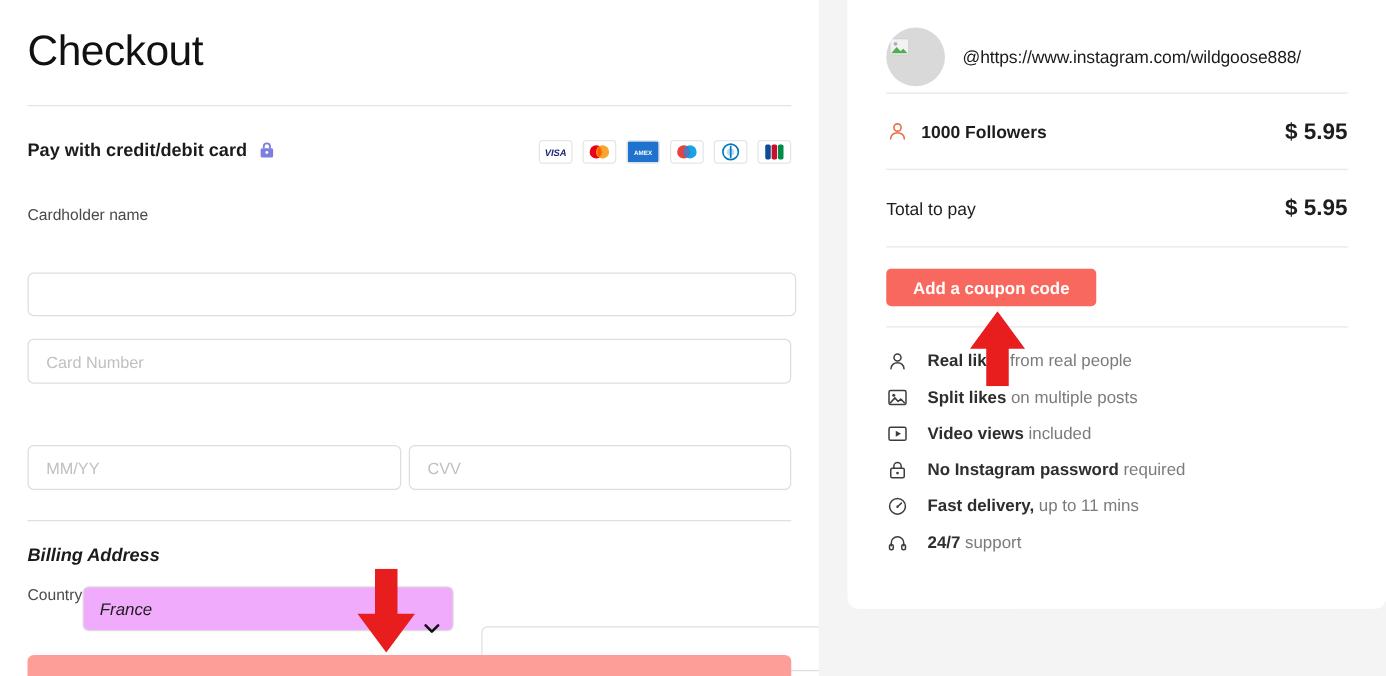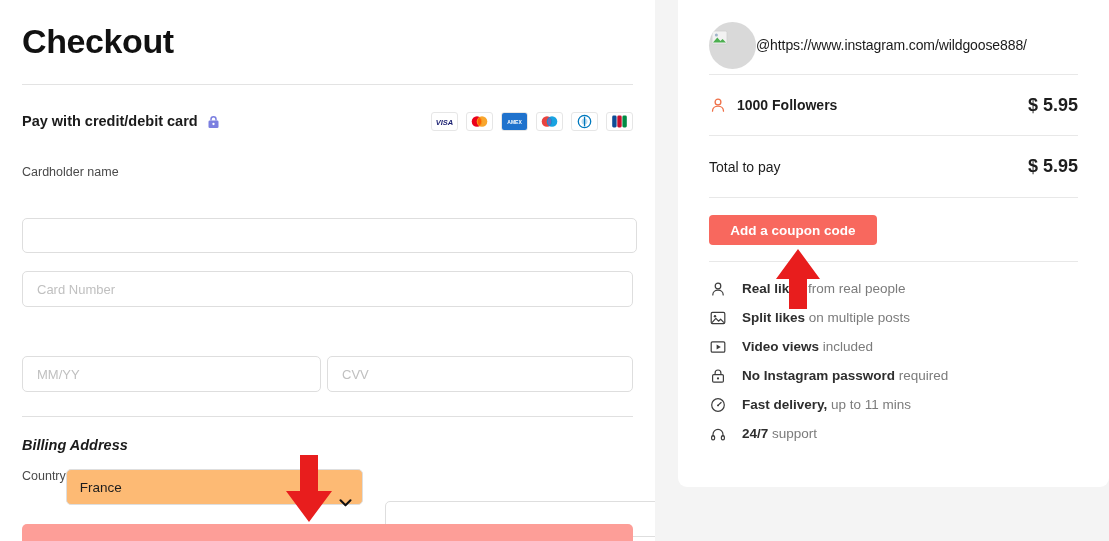--- a/index.html
+++ b/index.html
@@ -27,21 +27,21 @@
     width: 655px;
     height: 541px;
     background: #ffffff;
     position: relative;
     box-sizing: border-box;
     padding: 0 22px;
     flex: 0 0 655px;
   }
   .page-title {
     font-size: 34px;
-    font-weight: bold;
+    font-weight: normal;
     color: #111111;
     letter-spacing: -0.4px;
     margin: 0;
     padding-top: 20px;
     line-height: 42px;
   }
   .rule {
     height: 1px;
     background: #e3e3e3;
     margin: 0;
@@ -53,21 +53,21 @@
     align-items: center;
     justify-content: space-between;
     margin-top: 24px;
     height: 24px;
   }
   .pay-label {
     font-size: 14.5px;
     font-weight: bold;
     color: #1b1b1b;
     display: flex;
-    align-items: flex-end;
+    align-items: flex-start;
     gap: 9px;
   }
   .lock-badge {
     display: inline-flex;
     width: 13px;
     height: 14px;
     align-items: center;
     justify-content: center;
   }
   .card-brands {
@@ -147,27 +147,28 @@
   .select-wrap {
     position: relative;
     width: 297px;
   }
   .select-box {
     box-sizing: border-box;
     width: 297px;
     height: 36px;
     border: 1px solid #dedede;
     border-radius: 5px;
-    background: #fdba74;
+    background: #f0abfc;
     font-size: 13.5px;
     color: #1d1d1d;
     padding: 0 30px 0 13px;
     display: flex;
     align-items: center;
     font-family: "Liberation Sans", sans-serif;
+    font-style: italic;
   }
   .chevron {
     position: absolute;
     right: 11px;
     top: 50%;
     transform: translateY(-50%);
     pointer-events: none;
     line-height: 0;
   }
   .input-postal { width: 292px; }
@@ -210,20 +211,21 @@
     width: 431px;
     height: 487px;
     background: #ffffff;
     border-radius: 0 0 9px 9px;
     box-sizing: border-box;
     padding: 0 31px;
   }
   .account-row {
     display: flex;
     align-items: center;
+    gap: 14px;
     padding-top: 16px;
     height: 58px;
   }
   .avatar {
     width: 47px;
     height: 47px;
     border-radius: 50%;
     background: #d9d9d9;
     position: relative;
     overflow: hidden;

